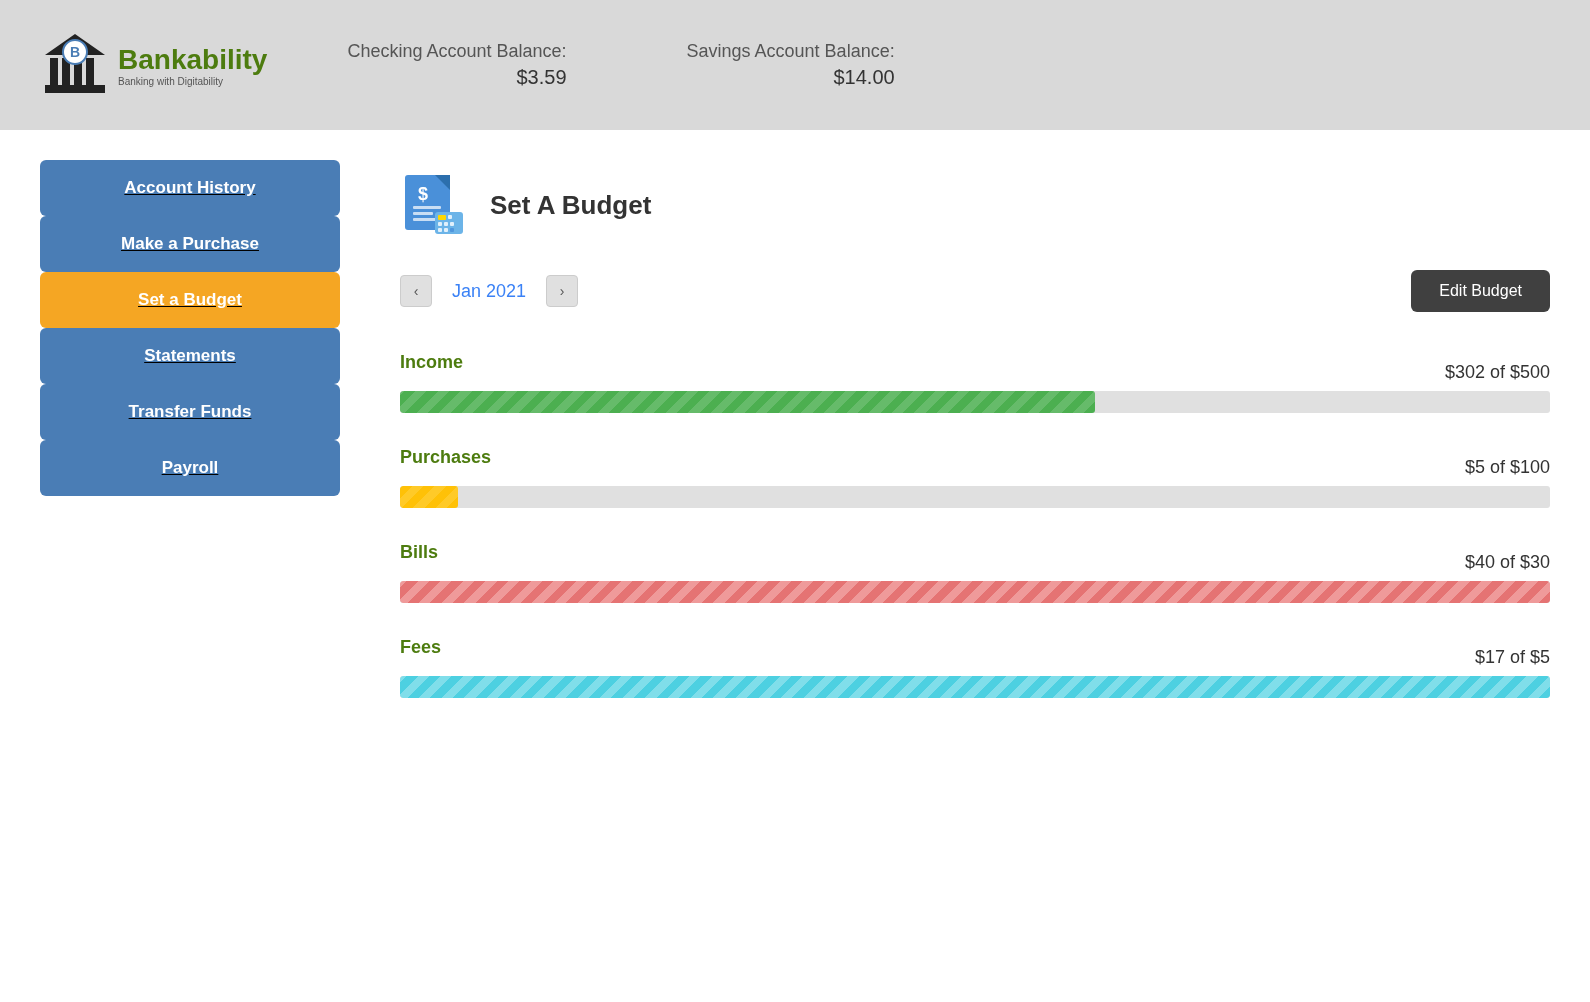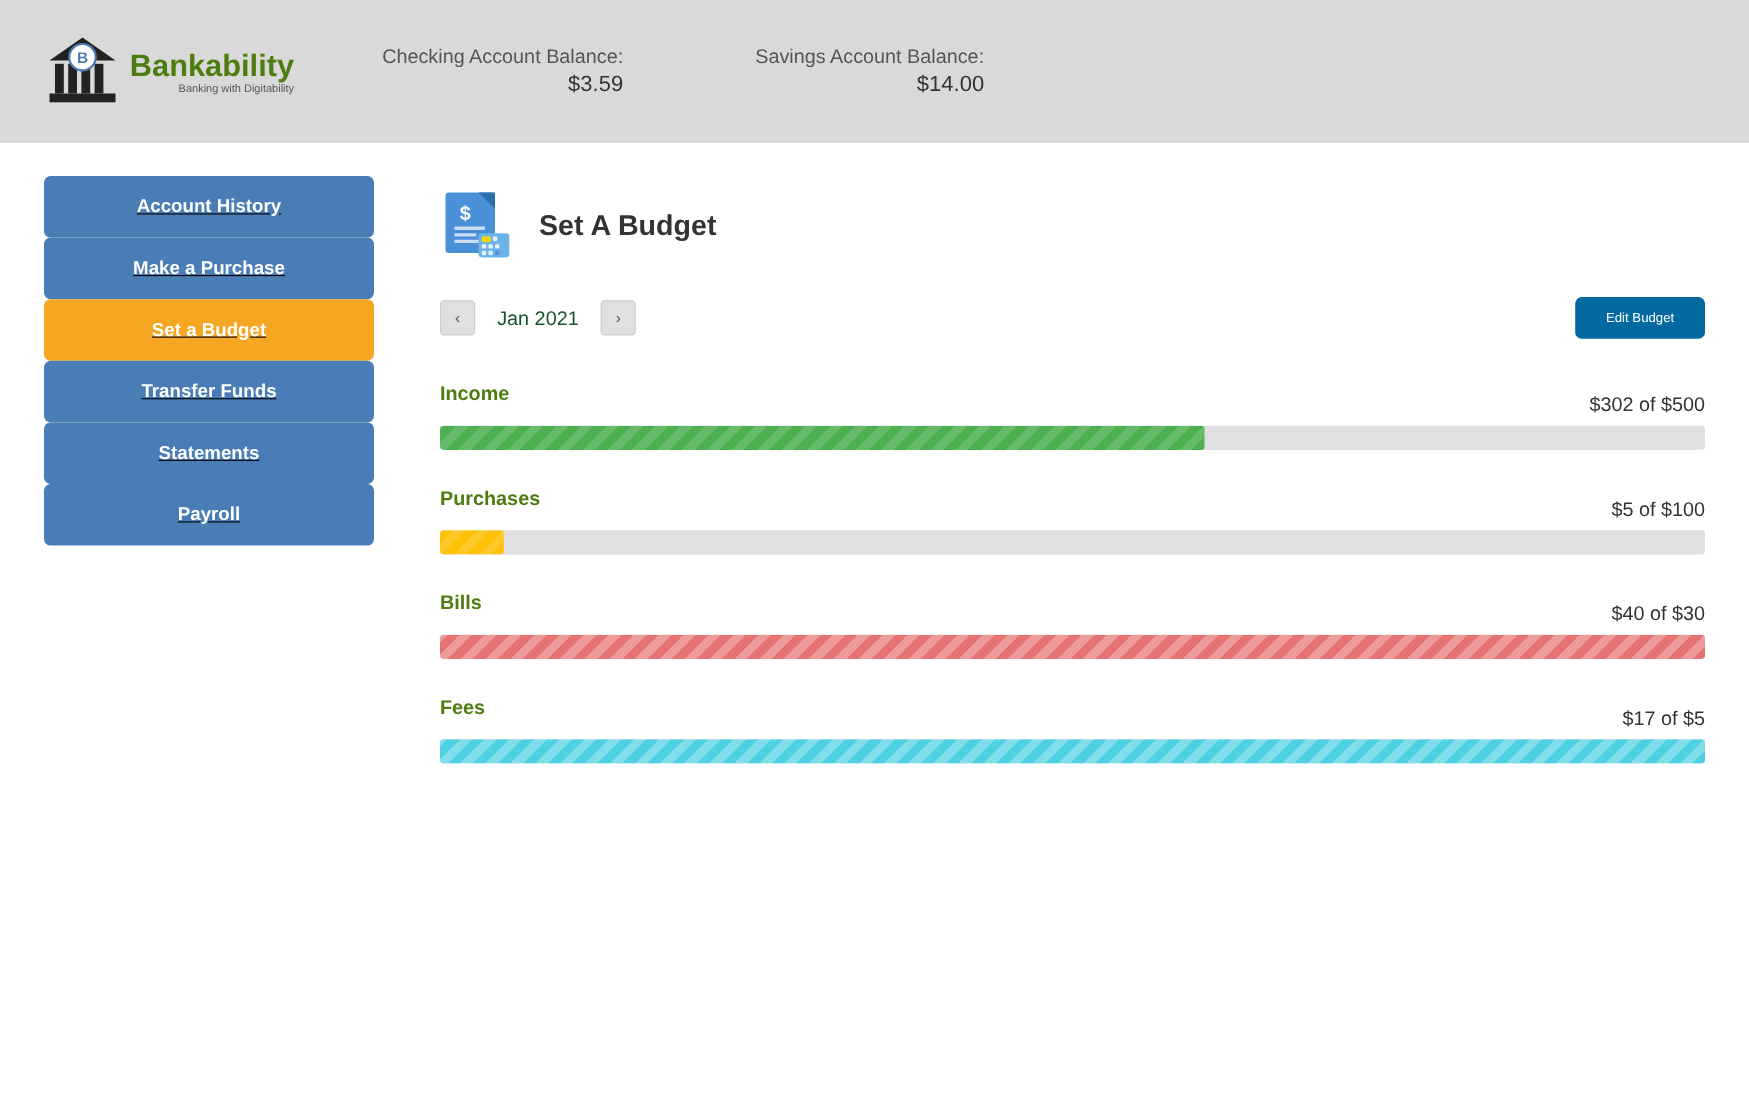--- a/index.html
+++ b/index.html
@@ -29,21 +29,20 @@
       flex-direction: column;
     }
     .logo-name {
       font-size: 28px;
       font-weight: bold;
       color: #4d7c0f;
     }
     .logo-tagline {
       font-size: 10px;
       color: #555;
-      text-align: right;
     }
     .account-info {
       display: flex;
       gap: 120px;
     }
     .account-block {
       display: flex;
       flex-direction: column;
       gap: 4px;
       align-items: flex-end;
@@ -132,31 +131,31 @@
       height: 32px;
       cursor: pointer;
       display: flex;
       align-items: center;
       justify-content: center;
       font-size: 14px;
       color: #555;
     }
     .month-label {
       font-size: 18px;
-      color: #14532d;
+      color: #3b82f6;
       padding: 4px 16px;
       text-align: center;
     }
     .edit-budget-btn {
-      background: #0369a1;
+      background: #404040;
       color: #fff;
       border: none;
       border-radius: 6px;
       padding: 12px 28px;
-      font-size: 12px;
+      font-size: 16px;
       cursor: pointer;
     }
 
     
     .budget-section {
       margin-bottom: 24px;
     }
     .budget-row-header {
       display: flex;
       justify-content: space-between;
@@ -257,22 +256,22 @@
   </div>
 </header>
 
 <div class="main-layout">
 
   <nav class="sidebar">
 
     <button class="nav-btn nav-btn-blue">Account History</button>
     <button class="nav-btn nav-btn-blue">Make a Purchase</button>
     <button class="nav-btn nav-btn-orange">Set a Budget</button>
+    <button class="nav-btn nav-btn-blue">Statements</button>
     <button class="nav-btn nav-btn-blue">Transfer Funds</button>
-    <button class="nav-btn nav-btn-blue">Statements</button>
     <button class="nav-btn nav-btn-blue">Payroll</button>
   </nav>
 
   <main class="content">
 
     <div class="budget-header">
 
       <svg class="budget-icon" viewBox="0 0 70 70" xmlns="http://www.w3.org/2000/svg">
 
         <rect x="5" y="5" width="45" height="55" rx="3" fill="#4a90d9"></rect>

